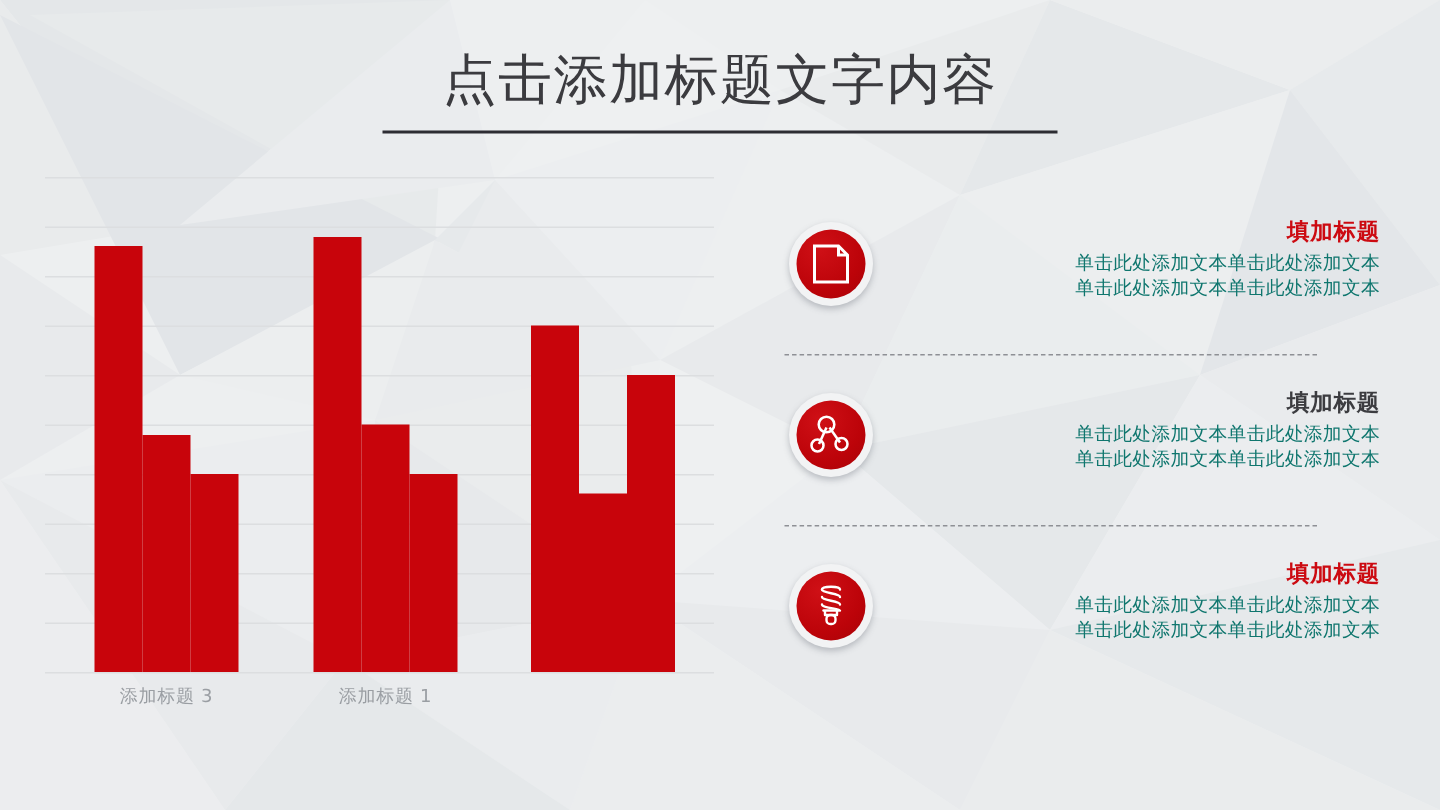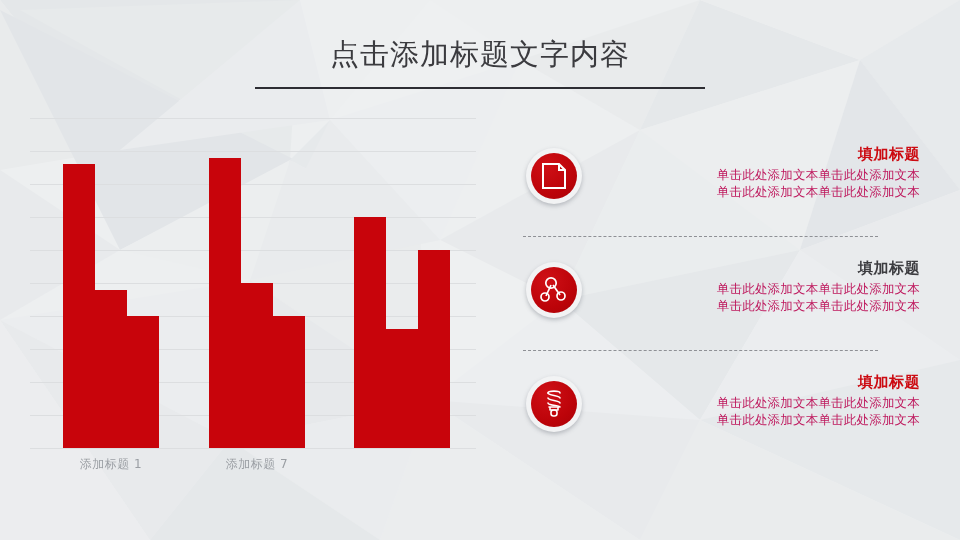--- a/index.html
+++ b/index.html
@@ -32,21 +32,21 @@
 
   
   #title-wrap {
     position: absolute;
     left: 0;
     top: 34px;
     width: 960px;
     text-align: center;
   }
   #slide-title {
-    font-size: 29px;
+    font-size: 36px;
     line-height: 40px;
     letter-spacing: 1px;
     color: #3b3b3f;
     font-weight: 400;
     white-space: nowrap;
   }
   #title-rule {
     position: absolute;
     left: 255px;
     top: 87px;
@@ -149,21 +149,21 @@
     font-weight: bold;
     line-height: 21px;
     margin: 0 0 1px 0;
     letter-spacing: 0.5px;
   }
   .feature-title.red  { color: #cc0a11; }
   .feature-title.dark { color: #3c3c40; }
   .feature-body {
     font-size: 12.5px;
     line-height: 17px;
-    color: #be185d;
+    color: #0f766e;
     letter-spacing: 0.2px;
     white-space: nowrap;
   }
   .divider {
     position: absolute;
     left: 3px;
     width: 355px;
     height: 0;
     border-top: 1px dashed #8e9095;
   }
@@ -239,22 +239,22 @@
         <div class="bar" style="left: 65px; width: 32px; height: 158.4px; background: rgb(200, 4, 11);"></div>
         <div class="bar" style="left: 97px; width: 32px; height: 132px; background: rgb(200, 4, 11);"></div>
         <div class="bar" style="left: 179px; width: 32px; height: 290.4px; background: rgb(200, 4, 11);"></div>
         <div class="bar" style="left: 211px; width: 32px; height: 165px; background: rgb(200, 4, 11);"></div>
         <div class="bar" style="left: 243px; width: 32px; height: 132px; background: rgb(200, 4, 11);"></div>
         <div class="bar" style="left: 324px; width: 32px; height: 231px; background: rgb(200, 4, 11);"></div>
         <div class="bar" style="left: 356px; width: 32px; height: 118.8px; background: rgb(200, 4, 11);"></div>
         <div class="bar" style="left: 388px; width: 32px; height: 198px; background: rgb(200, 4, 11);"></div>
       </div>
     <div id="x-labels">
-        <div class="x-label" style="left: 17px; width: 128px;">添加标题 1</div>
-        <div class="x-label" style="left: 163px; width: 128px;">添加标题 7</div>
+        <div class="x-label" style="left: 17px; width: 128px;">添加标题 3</div>
+        <div class="x-label" style="left: 163px; width: 128px;">添加标题 1</div>
       </div>
   </div>
 
   <div id="features">
       <div class="feature" style="top: 0px;">
         <div class="feature-icon">
           <div class="disc">
             <svg width="26" height="28" viewBox="0 0 26 28" fill="none" stroke="#ffffff" stroke-width="2">
               <path d="M2 2 H18 L24 8 V26 H2 Z" stroke-linejoin="miter"></path>
               <path d="M18 2 V8 H24"></path>

